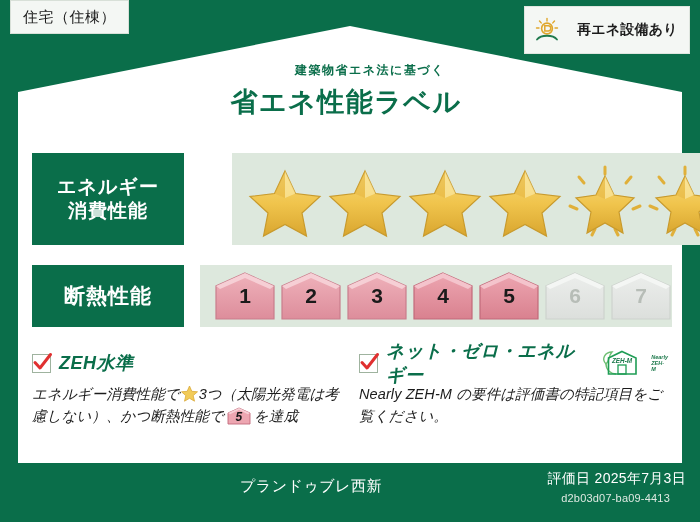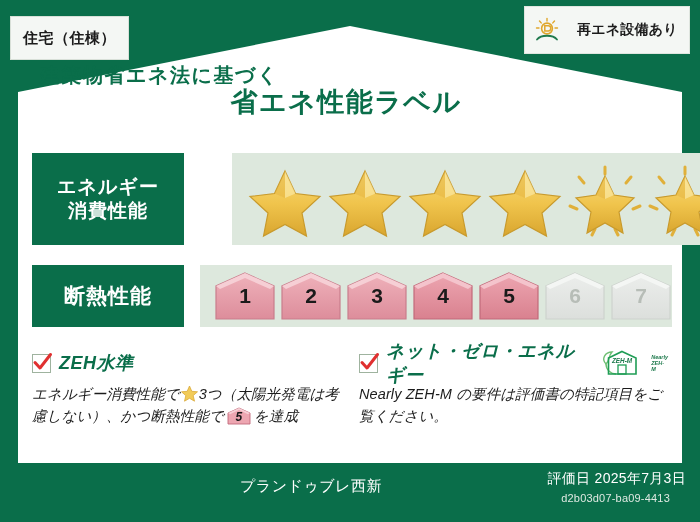--- a/index.html
+++ b/index.html
@@ -40,27 +40,27 @@
     background: #ffffff;
   }
   .bottom-green-bar {
     position: absolute; left: 0; top: 463px;
     width: 700px; height: 59px;
     background: #0a6e4a;
   }
 
   
   .tab-dwelling {
-    position: absolute; left: 10px; top: 16px;
-    min-width: 110px; height: 44px;
+    position: absolute; left: 10px; top: 0;
+    min-width: 110px; height: 34px;
     background: #f4f7f4;
     border: 1px solid #d8e0d8;
     display: flex; align-items: center; justify-content: center;
     padding: 0 12px;
-    font-size: 15px; font-weight: bold; color: #1c1c1c;
+    font-size: 15px; font-weight: normal; color: #1c1c1c;
     letter-spacing: 0.5px;
     z-index: 6;
   }
 
   
   .badge-renewable {
     position: absolute; left: 524px; top: 6px;
     width: 166px; height: 48px;
     background: #f4f7f4;
     border: 1px solid #dfe6df;
@@ -70,21 +70,22 @@
   }
   .badge-renewable .txt {
     font-size: 14px; font-weight: bold; color: #1c1c1c;
     letter-spacing: 0.2px;
   }
   .sun-icon { width: 28px; height: 26px; flex: 0 0 28px; }
 
   
   .title-sub {
     position: absolute; left: 0; top: 62px; width: 700px;
-    font-size: 20px; font-weight: bold; color: #0a6e4a;
+    text-align: center;
+    font-size: 12px; font-weight: bold; color: #0a6e4a;
     letter-spacing: 1.5px;
     z-index: 5;
     padding-left: 40px;
   }
   .title-main {
     position: absolute; left: 0; top: 84px; width: 692px;
     text-align: center;
     font-size: 27px; font-weight: bold; color: #0a6e4a;
     letter-spacing: 1.5px;
     z-index: 5;

